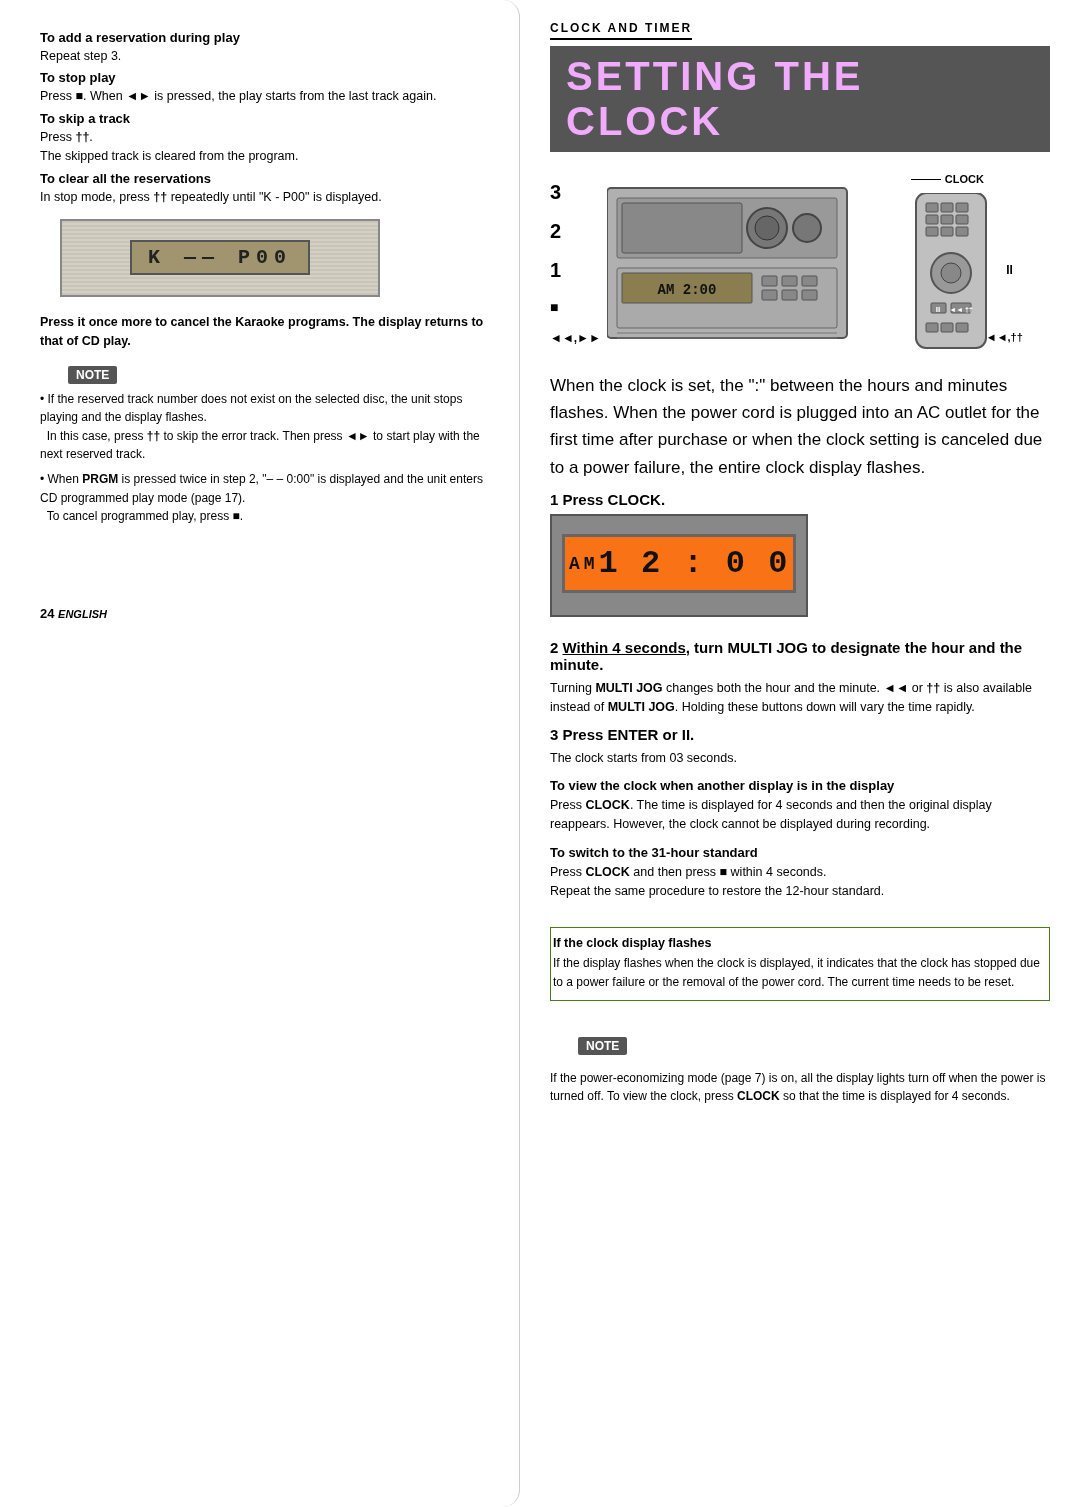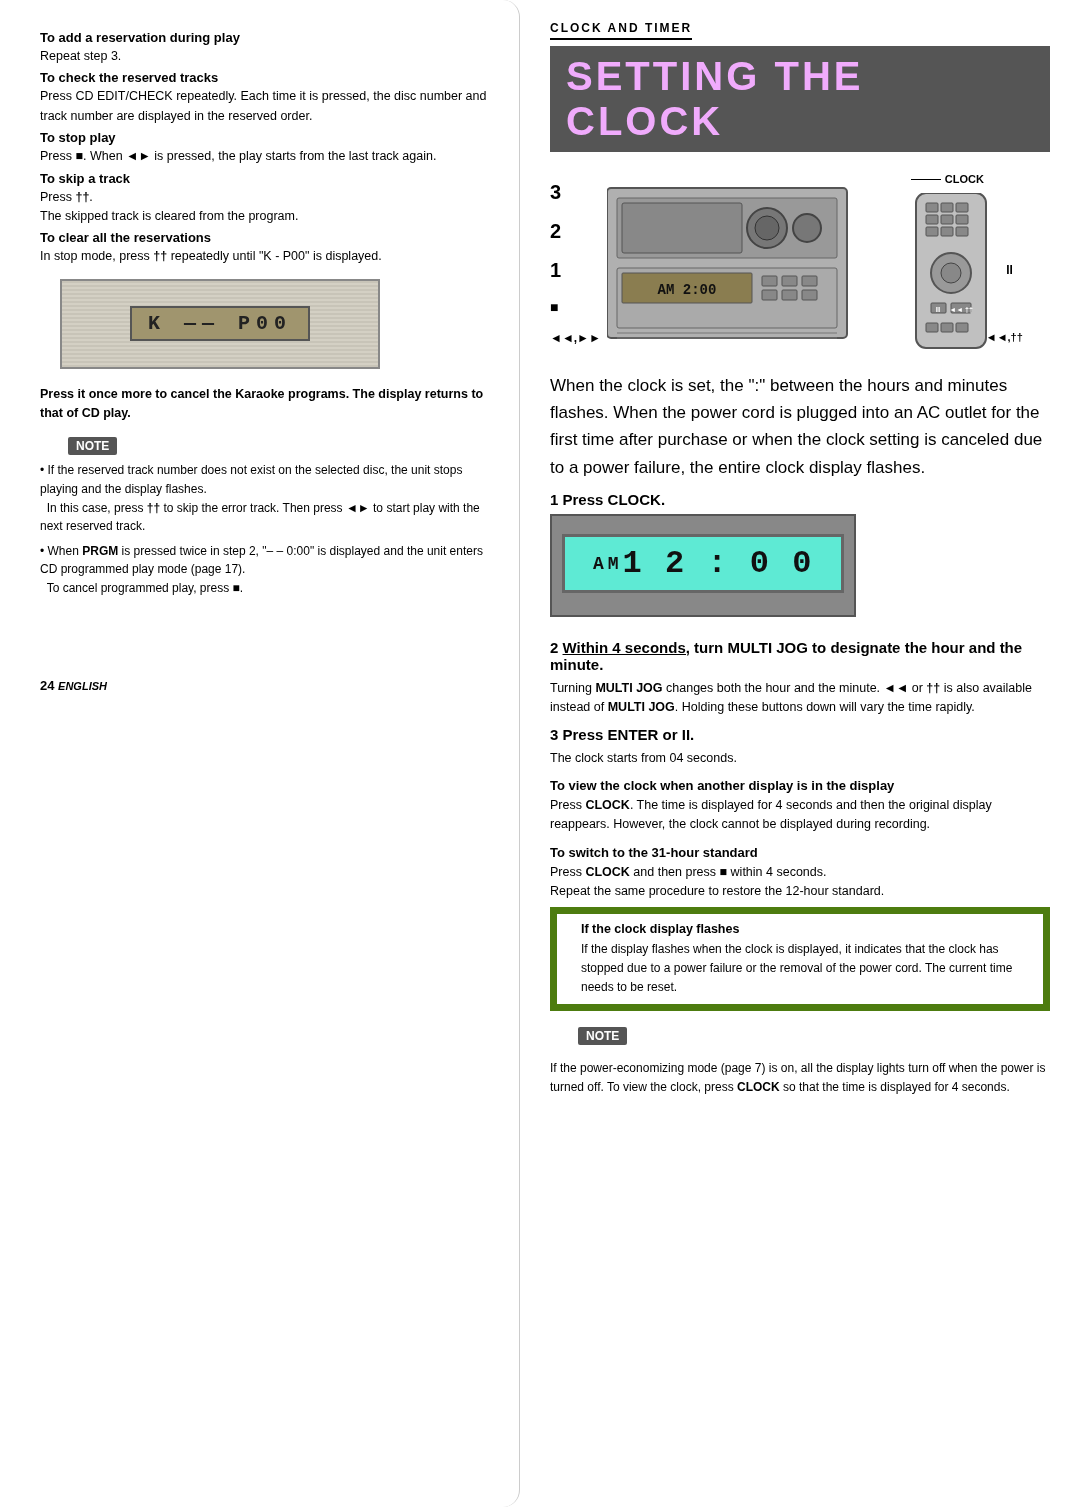--- a/index.html
+++ b/index.html
@@ -56,21 +56,21 @@
 
     .note-content {
       font-size: 12px;
       line-height: 1.55;
     }
 
     .device-img-placeholder {
       border: 2px solid #888;
       background: #d0ccc0;
       width: 320px;
-      height: 90px;
+      height: 78px;
       margin: 12px 0 10px 20px;
       display: flex;
       align-items: center;
       justify-content: center;
       position: relative;
       overflow: hidden;
     }
 
     .device-img-inner {
       position: absolute;
@@ -156,23 +156,23 @@
       font-size: 15px;
       font-weight: bold;
       margin: 10px 0 6px 0;
     }
 
     .step-header-underline u {
       text-decoration: underline;
     }
 
     .am-display {
-      background: #5eead4;
+      background: #f97316;
       border: 3px solid #666;
-      padding: 8px 28px;
+      padding: 8px 4px;
       font-family: 'Courier New', monospace;
       font-size: 28px;
       font-weight: bold;
       letter-spacing: 4px;
       color: #111;
       margin: 8px 0 12px 0;
       display: inline-block;
       min-width: 200px;
       text-align: left;
       position: relative;
@@ -187,23 +187,23 @@
     }
 
     .sub-section-title {
       font-weight: bold;
       font-size: 13px;
       margin-top: 10px;
       margin-bottom: 3px;
     }
 
     .if-clock-box {
-      border: 7px solid #4d7c0f;
-      padding: 8px 24px;
-      margin: 6px 0;
+      border: 1px solid #4d7c0f;
+      padding: 8px 2px;
+      margin: 26px 0;
     }
 
     .if-clock-title {
       font-weight: bold;
       font-size: 12.5px;
       margin-bottom: 4px;
     }
 
     .if-clock-body {
       font-size: 12px;
@@ -233,24 +233,20 @@
 </head>
 <body>
 
 <div class="left-column">
 
   <div>
     <div class="section-title">To add a reservation during play</div>
     <div class="section-body">Repeat step 3.</div>
   </div>
 
-  <div>
-    <div class="section-title">To check the reserved tracks</div>
-    <div class="section-body">Press CD EDIT/CHECK repeatedly. Each time it is pressed, the disc number and track number are displayed in the reserved order.</div>
-  </div>
 
   <div>
     <div class="section-title">To stop play</div>
     <div class="section-body">
       Press <strong>■</strong>. When <strong>◄►</strong> is pressed, the play starts from the last track again.
     </div>
   </div>
 
   <div>
     <div class="section-title">To skip a track</div>
@@ -406,21 +402,21 @@
     <u>Within 4 seconds,</u><span> turn MULTI JOG to designate the hour and the minute.</span>
   </div>
   <div class="section-body">
     Turning <strong>MULTI JOG</strong> changes both the hour and the minute. <strong>◄◄</strong> or <strong>††</strong> is also available instead of <strong>MULTI JOG</strong>. Holding these buttons down will vary the time rapidly.
   </div>
 
   
   <div class="step-header" style="margin-top:8px;">
     <span>3</span> Press <strong>ENTER</strong> or <strong>II</strong>.
   </div>
-  <div class="section-body">The clock starts from 04 seconds.</div>
+  <div class="section-body">The clock starts from 03 seconds.</div>
 
   
   <div class="sub-section-title">To view the clock when another display is in the display</div>
   <div class="section-body">
     Press <strong>CLOCK</strong>. The time is displayed for 4 seconds and then the original display reappears. However, the clock cannot be displayed during recording.
   </div>
 
   
   <div class="sub-section-title">To switch to the 31-hour standard</div>
   <div class="section-body">

